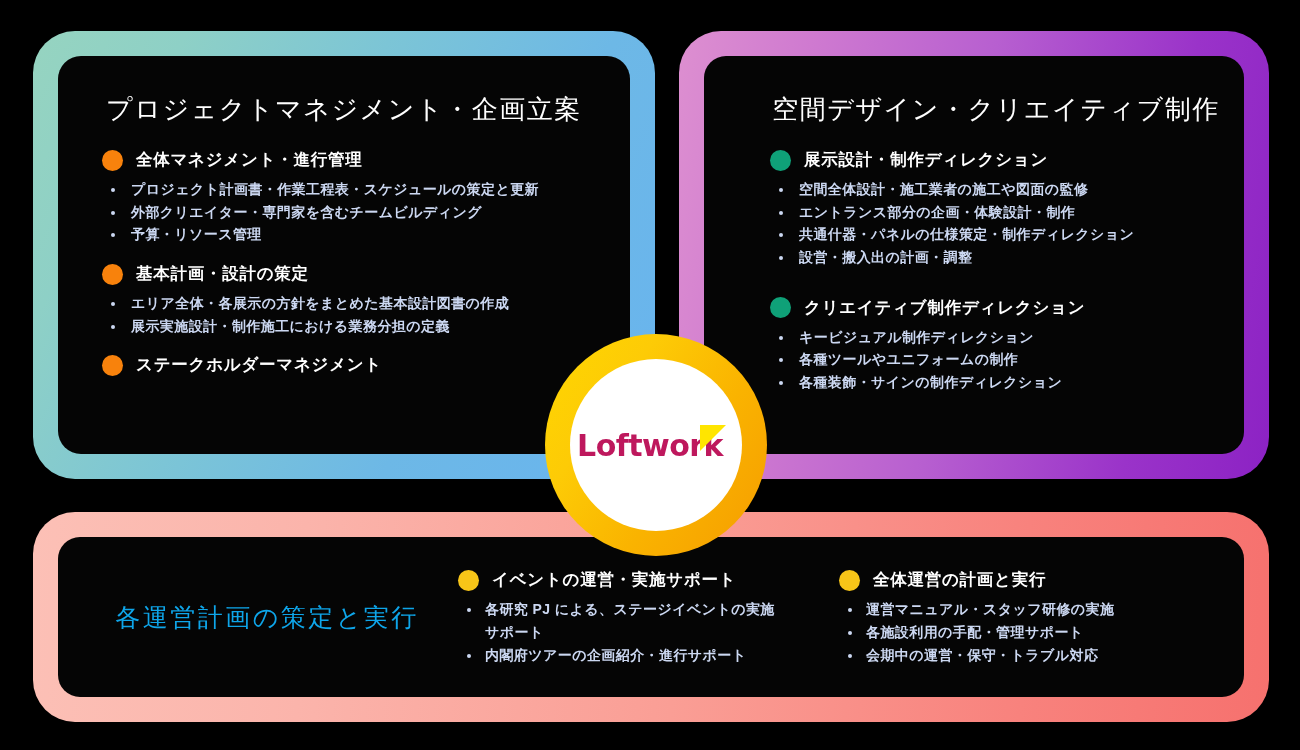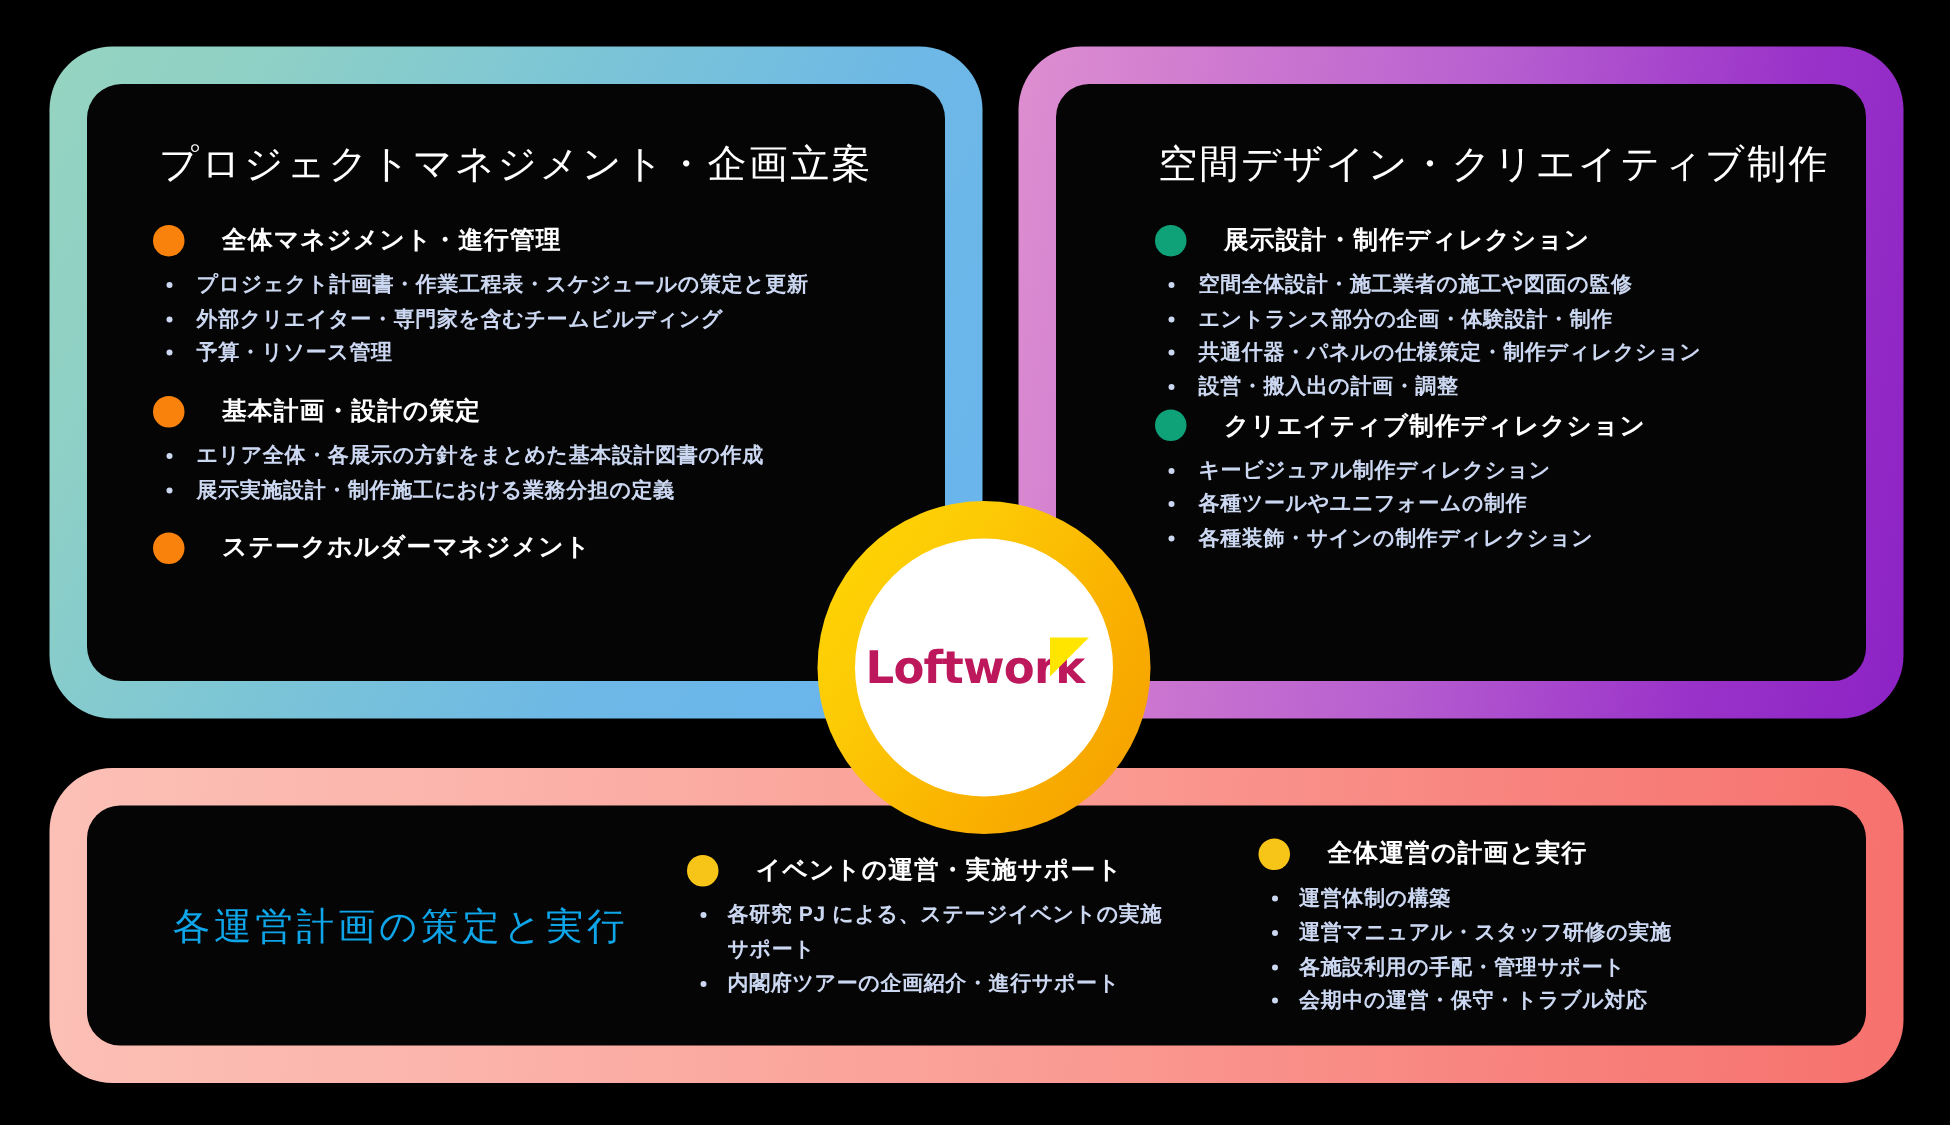--- a/index.html
+++ b/index.html
@@ -74,21 +74,21 @@
   }
   #panel-pm .panel-title { margin-top: 36px; }
   #panel-design .panel-title { margin-top: 36px; padding-left: 44px; }
 
   
   .section { position: relative; }
 
   .section-head {
     display: flex;
     align-items: center;
-    gap: 25px;
+    gap: 13px;
   }
   .dot {
     flex: 0 0 auto;
     width: 21px;
     height: 21px;
     border-radius: 50%;
   }
   .dot.orange { background: #f8820c; }
   .dot.teal   { background: #0fa178; }
   .dot.yellow { background: #f7c518; }
@@ -121,21 +121,21 @@
     border-radius: 50%;
     background: #ccd8f2;
   }
 
   
   #pm-body { margin: 22px 0 0 44px; }
   #pm-body .section + .section { margin-top: 17px; }
 
   
   #design-body { margin: 22px 0 0 66px; }
-  #design-body .section + .section { margin-top: 4px; }
+  #design-body .section + .section { margin-top: 28px; }
 
   
   #ops-inner-wrap {
     display: flex;
     align-items: center;
     height: 100%;
     padding: 0 10px 0 0;
   }
   #ops-heading {
     flex: 0 0 auto;
@@ -304,21 +304,20 @@
             <li>内閣府ツアーの企画紹介・進行サポート</li>
           </ul>
         </div>
 
         <div id="ops-col-b" class="section">
           <div class="section-head">
             <span class="dot yellow"></span>
             <span class="section-title">全体運営の計画と実行</span>
           </div>
           <ul class="bullets">
-            <li>運営体制の構築</li>
             <li>運営マニュアル・スタッフ研修の実施</li>
             <li>各施設利用の手配・管理サポート</li>
             <li>会期中の運営・保守・トラブル対応</li>
           </ul>
         </div>
 
       </div>
     </div>
   </section>
 

